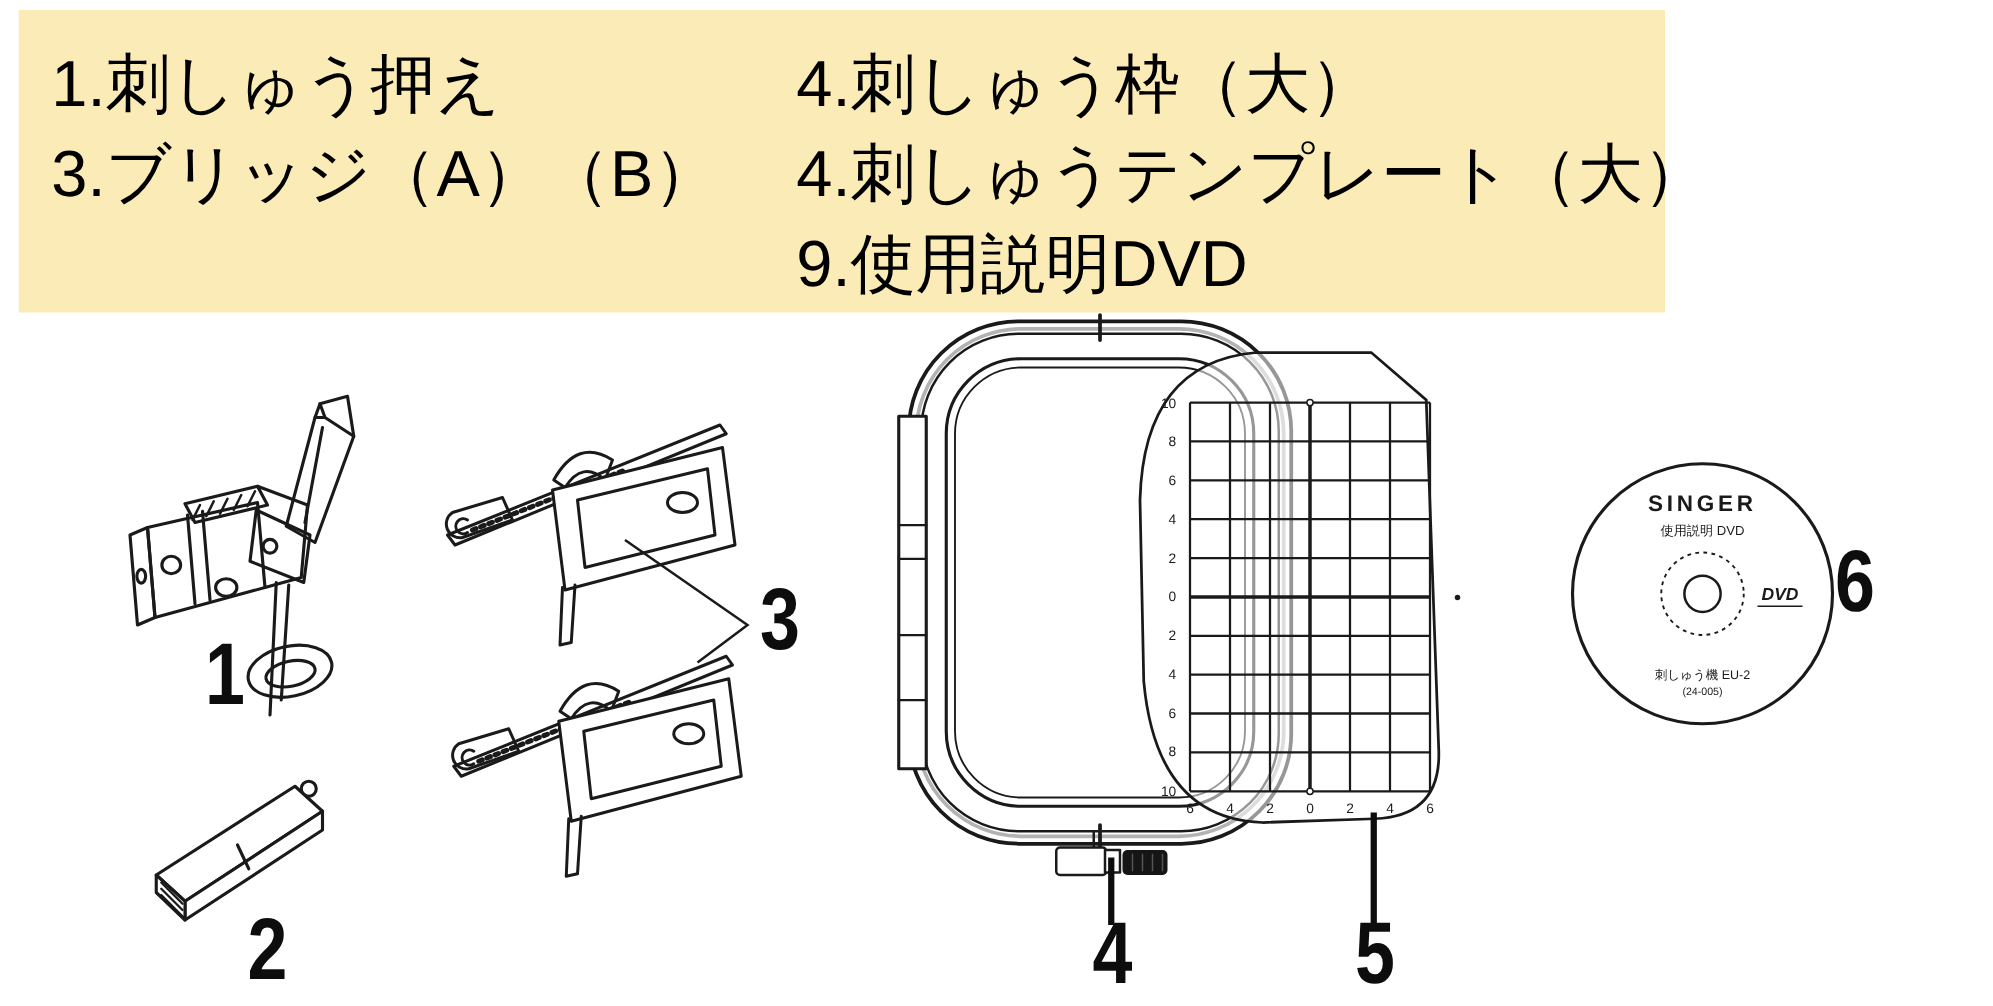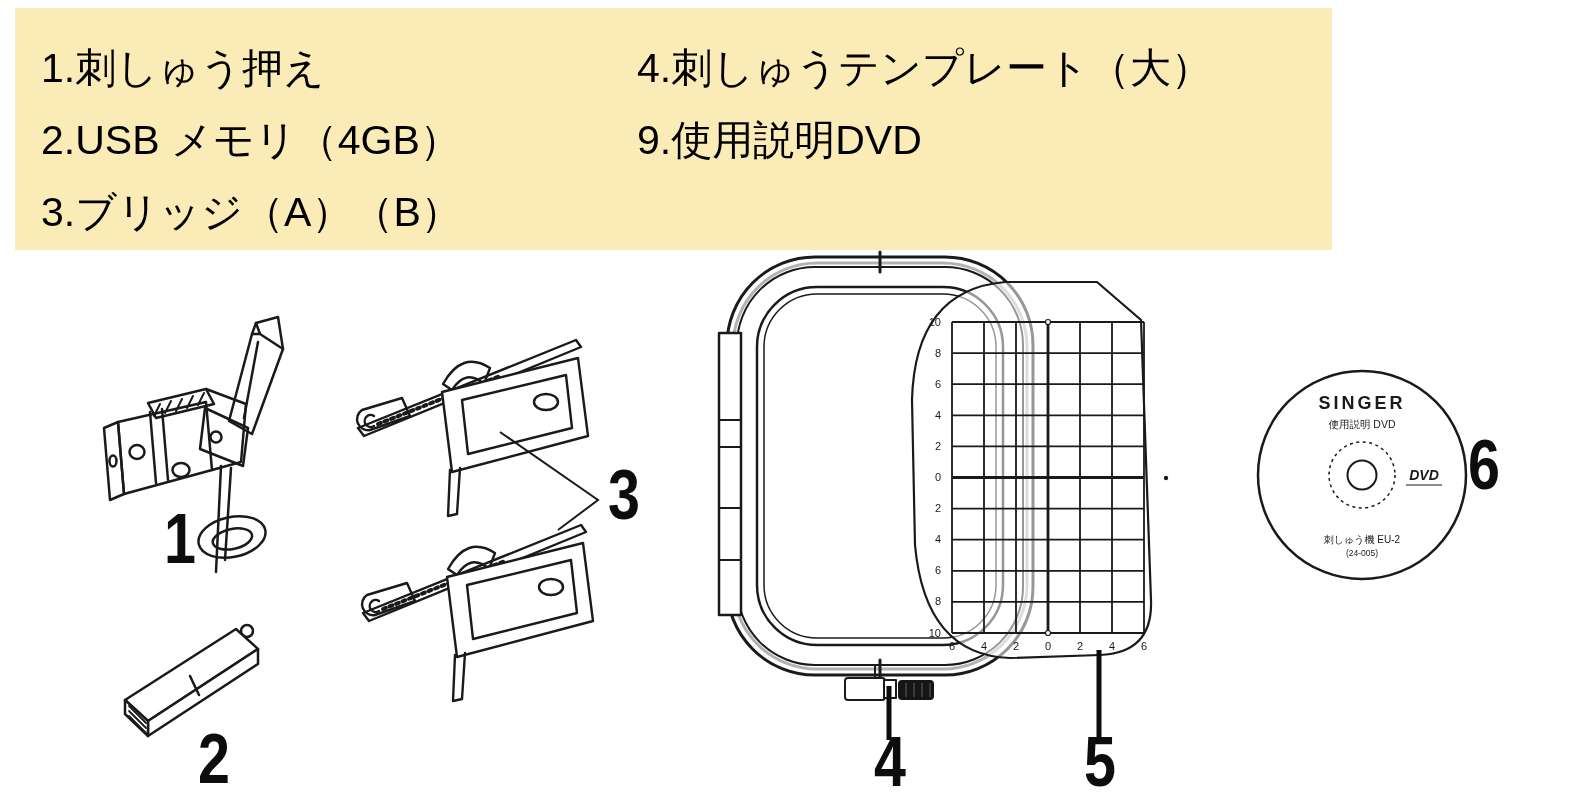--- a/index.html
+++ b/index.html
@@ -8,21 +8,21 @@
     font-family:"Liberation Sans", sans-serif;color:#000;
   }
   .legend-box{
     position:absolute;left:15px;top:8px;width:1317px;height:242px;
     background:#FBEBB6;
   }
   .legend-col{position:absolute;top:24px;}
   .legend-col.left{left:26px;}
   .legend-col.right{left:622px;}
   .legend-line{
-    font-size:41px;line-height:72px;white-space:nowrap;
+    font-size:52px;line-height:72px;white-space:nowrap;
     letter-spacing:0px;color:#000;
   }
   .callout{
     position:absolute;width:48px;text-align:center;
     font-size:70px;font-weight:bold;color:#0d0d0d;line-height:1;
     transform:scaleX(0.82);transform-origin:center top;
   }
   #callout-1{left:156px;top:504px;}
   #callout-2{left:190px;top:724px;}
   #callout-3{left:600px;top:460px;}
@@ -31,24 +31,24 @@
   #callout-6{left:1460px;top:430px;}
   svg#figure{position:absolute;left:0;top:0;}
   svg text{font-family:"Liberation Sans", sans-serif;fill:#1a1a1a;stroke:none;}
 </style>
 </head>
 <body>
 
 <div class="legend-box">
   <div class="legend-col left">
     <div class="legend-line">1.刺しゅう押え</div>
-    <div class="legend-line">2.USB メモリ（4GB）</div>
     <div class="legend-line">3.ブリッジ（A）（B）</div>
   </div>
   <div class="legend-col right">
+    <div class="legend-line">4.刺しゅう枠（大）</div>
     <div class="legend-line">4.刺しゅうテンプレート（大）</div>
     <div class="legend-line">9.使用説明DVD</div>
   </div>
 </div>
 
 <svg id="figure" width="1594" height="805" viewBox="0 0 1594 805">
 
   <g stroke="#1a1a1a" stroke-width="2.5" fill="none" stroke-linejoin="round" stroke-linecap="round">
 
     <path d="M252,334 L256,323 L278,317 L283,349 L252,434 L229,421 Z"></path>

